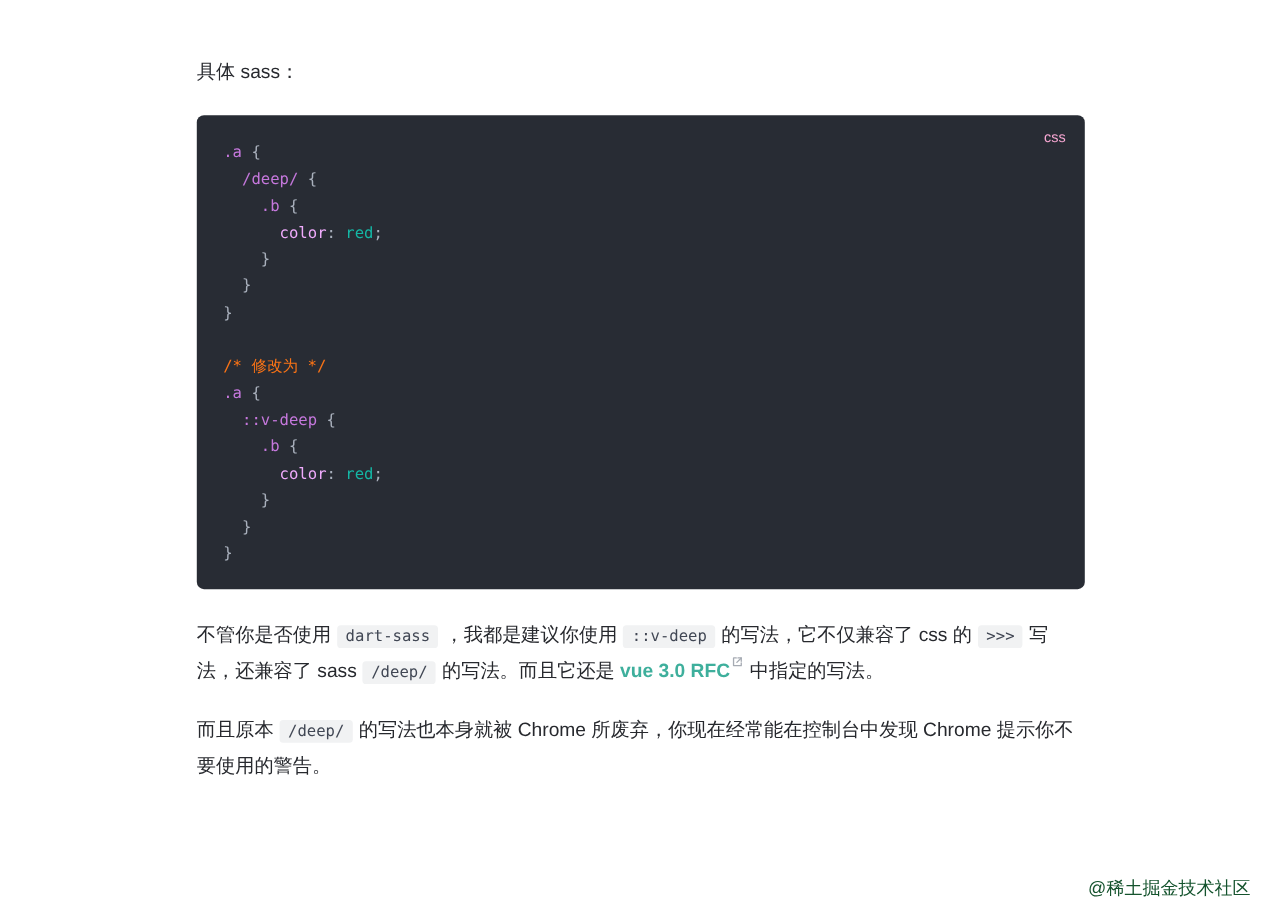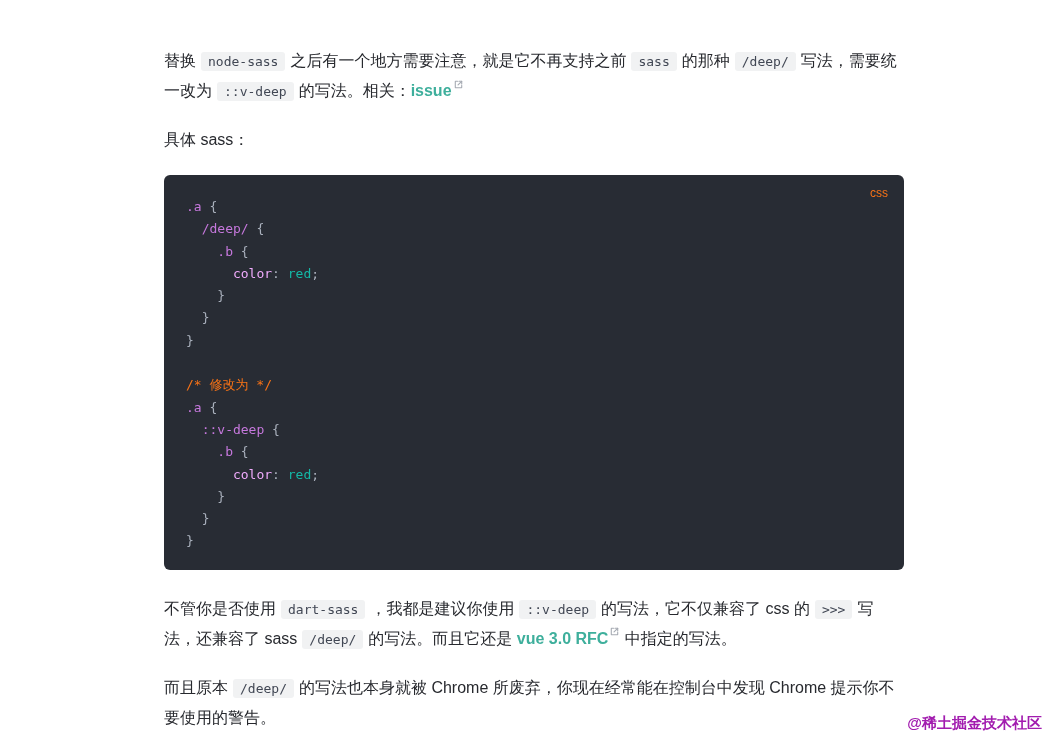--- a/index.html
+++ b/index.html
@@ -58,56 +58,50 @@
     position: relative;
     background: #282c34;
     border-radius: 6px;
     margin: 21px 0 24px;
     padding: 21px 24px 17px 22px;
   }
   .lang-label {
     position: absolute;
     top: 11px; right: 16px;
     font-size: 12px;
-    color: #f97316;
+    color: #f9a8d4;
     user-select: none;
   }
   .code {
     font-family: "DejaVu Sans Mono", monospace;
     font-size: 13px;
     line-height: 22.3px;
     white-space: pre;
     color: #a9b0bc;
   }
   .code-line { min-height: 22.3px; }
   .tok-sel  { color: #c678dd; }
   .tok-pun  { color: #a9b0bc; }
   .tok-prop { color: #f0abfc; }
   .tok-val  { color: #14b8a6; }
   .tok-com  { color: #f97316; }
   .tok-pln  { color: #a9b0bc; }
   .watermark {
     position: absolute;
-    right: 14px; bottom: 21px;
+    right: 14px; bottom: 4px;
     font-size: 15px;
-    color: #a21caf;
-    font-weight: bold;
+    color: #14532d;
   }
 </style>
 </head>
 <body>
 
 <div class="article">
 
 
-  <p class="para">替换<code class="inline-code">node-sass</code>之后有一个地方需要注意，就是它不再支持之前<code class="inline-code">sass</code>的那种<code class="inline-code">/deep/</code>写法，需要统一改为<code class="inline-code">::v-deep</code>的写法。相关：<a class="link" href="#">issue<svg class="ext-icon" viewBox="0 0 24 24" fill="none" stroke="currentColor" stroke-width="2.4" stroke-linecap="round" stroke-linejoin="round">
-          <path d="M13 5h6v6"></path>
-          <path d="M19 5l-8 8"></path>
-          <path d="M19 14v4.5a.5.5 0 0 1-.5.5h-13a.5.5 0 0 1-.5-.5v-13a.5.5 0 0 1 .5-.5H10"></path>
-        </svg></a></p>
 
   <p class="para">具体 sass：</p>
 
   <div class="code-block">
     <span class="lang-label">css</span>
     <div class="code"><div class="code-line"><span class="tok-sel">.a</span><span class="tok-pun"> {</span></div><div class="code-line"><span class="tok-pln">  </span><span class="tok-sel">/deep/</span><span class="tok-pun"> {</span></div><div class="code-line"><span class="tok-pln">    </span><span class="tok-sel">.b</span><span class="tok-pun"> {</span></div><div class="code-line"><span class="tok-pln">      </span><span class="tok-prop">color</span><span class="tok-pun">: </span><span class="tok-val">red</span><span class="tok-pun">;</span></div><div class="code-line"><span class="tok-pln">    </span><span class="tok-pun">}</span></div><div class="code-line"><span class="tok-pln">  </span><span class="tok-pun">}</span></div><div class="code-line"><span class="tok-pun">}</span></div><div class="code-line">​</div><div class="code-line"><span class="tok-com">/* 修改为 */</span></div><div class="code-line"><span class="tok-sel">.a</span><span class="tok-pun"> {</span></div><div class="code-line"><span class="tok-pln">  </span><span class="tok-sel">::v-deep</span><span class="tok-pun"> {</span></div><div class="code-line"><span class="tok-pln">    </span><span class="tok-sel">.b</span><span class="tok-pun"> {</span></div><div class="code-line"><span class="tok-pln">      </span><span class="tok-prop">color</span><span class="tok-pun">: </span><span class="tok-val">red</span><span class="tok-pun">;</span></div><div class="code-line"><span class="tok-pln">    </span><span class="tok-pun">}</span></div><div class="code-line"><span class="tok-pln">  </span><span class="tok-pun">}</span></div><div class="code-line"><span class="tok-pun">}</span></div></div>
   </div>
 
   <p class="para">不管你是否使用<code class="inline-code">dart-sass</code>，我都是建议你使用<code class="inline-code">::v-deep</code>的写法，它不仅兼容了 css 的<code class="inline-code">&gt;&gt;&gt;</code>写法，还兼容了 sass<code class="inline-code">/deep/</code>的写法。而且它还是 <a class="link" href="#">vue 3.0 RFC<svg class="ext-icon" viewBox="0 0 24 24" fill="none" stroke="currentColor" stroke-width="2.4" stroke-linecap="round" stroke-linejoin="round">
           <path d="M13 5h6v6"></path>

